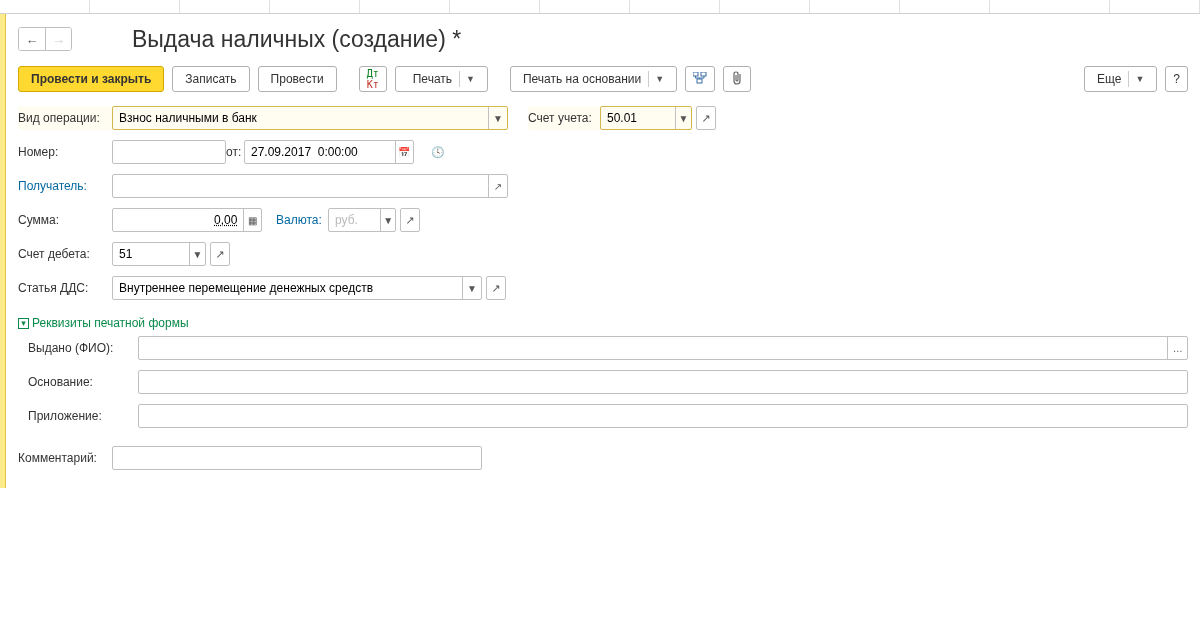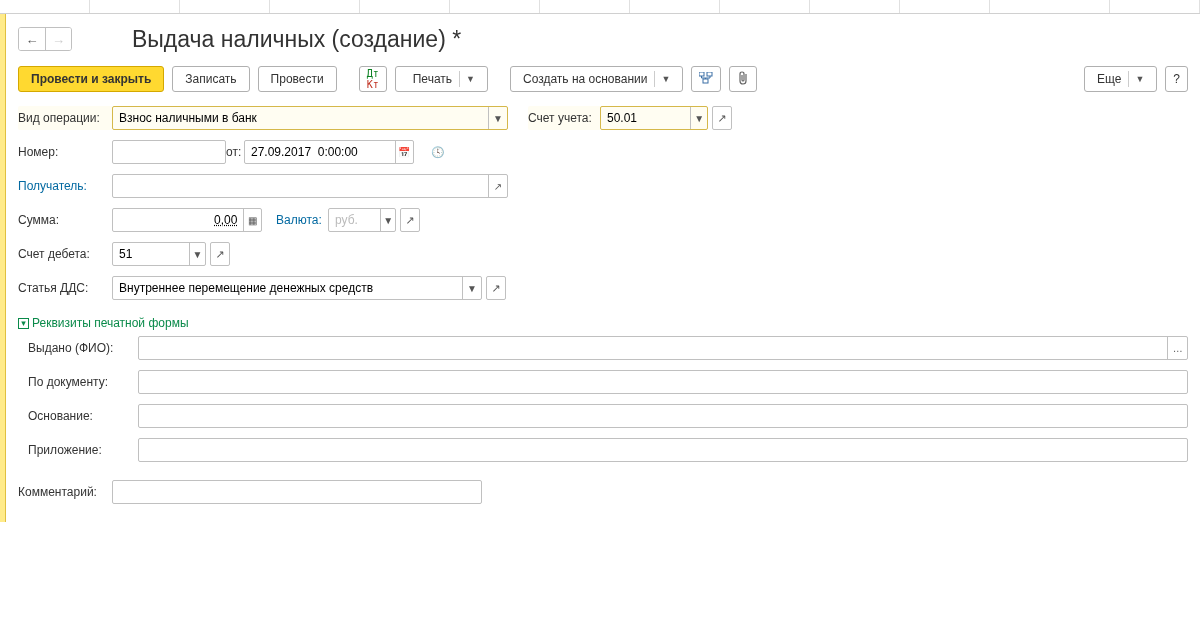--- a/index.html
+++ b/index.html
@@ -85,21 +85,21 @@
     <span><svg viewBox="0 0 13 11">
               <rect x="3" y="0" width="7" height="3" fill="none" stroke="#3a6ea5" stroke-width="1"></rect>
               <rect x="1" y="3" width="11" height="5" fill="#3a6ea5"></rect>
               <rect x="3" y="7" width="7" height="3" fill="none" stroke="#3a6ea5" stroke-width="1"></rect>
             </svg></span>
     <span>Печать</span>
     <span class="caret">▼</span>
   </button>
   <div style="width:6px"></div>
   <button class="btn">
-    <span>Создать на основании</span>
+    <span>Печать на основании</span>
     <span class="caret">▼</span>
   </button>
   <button class="btn icon-only">
     <span class="struct-icon"><svg viewBox="0 0 14 12">
               <rect x="0" y="0" width="5" height="4" fill="none" stroke="#3a6ea5"></rect>
               <rect x="8" y="0" width="5" height="4" fill="none" stroke="#3a6ea5"></rect>
               <rect x="4" y="7" width="5" height="4" fill="none" stroke="#3a6ea5"></rect>
               <path d="M2.5 4 L2.5 6 L11 6 L11 4 M6.5 6 L6.5 7" stroke="#3a6ea5" fill="none"></path>
             </svg></span>
   </button>
@@ -117,21 +117,21 @@
 </div>
 
 <div class="form-row highlight">
   <div class="label">Вид операции:</div>
   <div class="input-wrap" style="width:396px">
     <input value="Взнос наличными в банк" style="">
     <div class="btn-side">▼</div>
   </div>
   <div style="width:20px"></div>
   <div class="label" style="width:72px">Счет учета:</div>
-  <div class="input-wrap" style="width:108px">
+  <div class="input-wrap" style="width:92px">
     <input value="50.01" style="">
     <div class="btn-side">▼</div>
   </div>
   <div class="btn-ext">↗</div>
 </div>
 
 <div class="form-row">
   <div class="label">Номер:</div>
   <div class="input-wrap" style="width:114px">
     <input style="">
@@ -194,26 +194,20 @@
 
 <div class="indent">
   <div class="form-row">
     <div class="label wide">Выдано (ФИО):</div>
     <div class="input-wrap" style="flex:1">
       <input style="">
       <div class="btn-side">…</div>
     </div>
   </div>
   <div class="form-row">
-    <div class="label wide">По документу:</div>
-    <div class="input-wrap" style="flex:1">
-      <input style="">
-    </div>
-  </div>
-  <div class="form-row">
     <div class="label wide">Основание:</div>
     <div class="input-wrap" style="flex:1">
       <input style="">
     </div>
   </div>
   <div class="form-row">
     <div class="label wide">Приложение:</div>
     <div class="input-wrap" style="flex:1">
       <input style="">
     </div>

